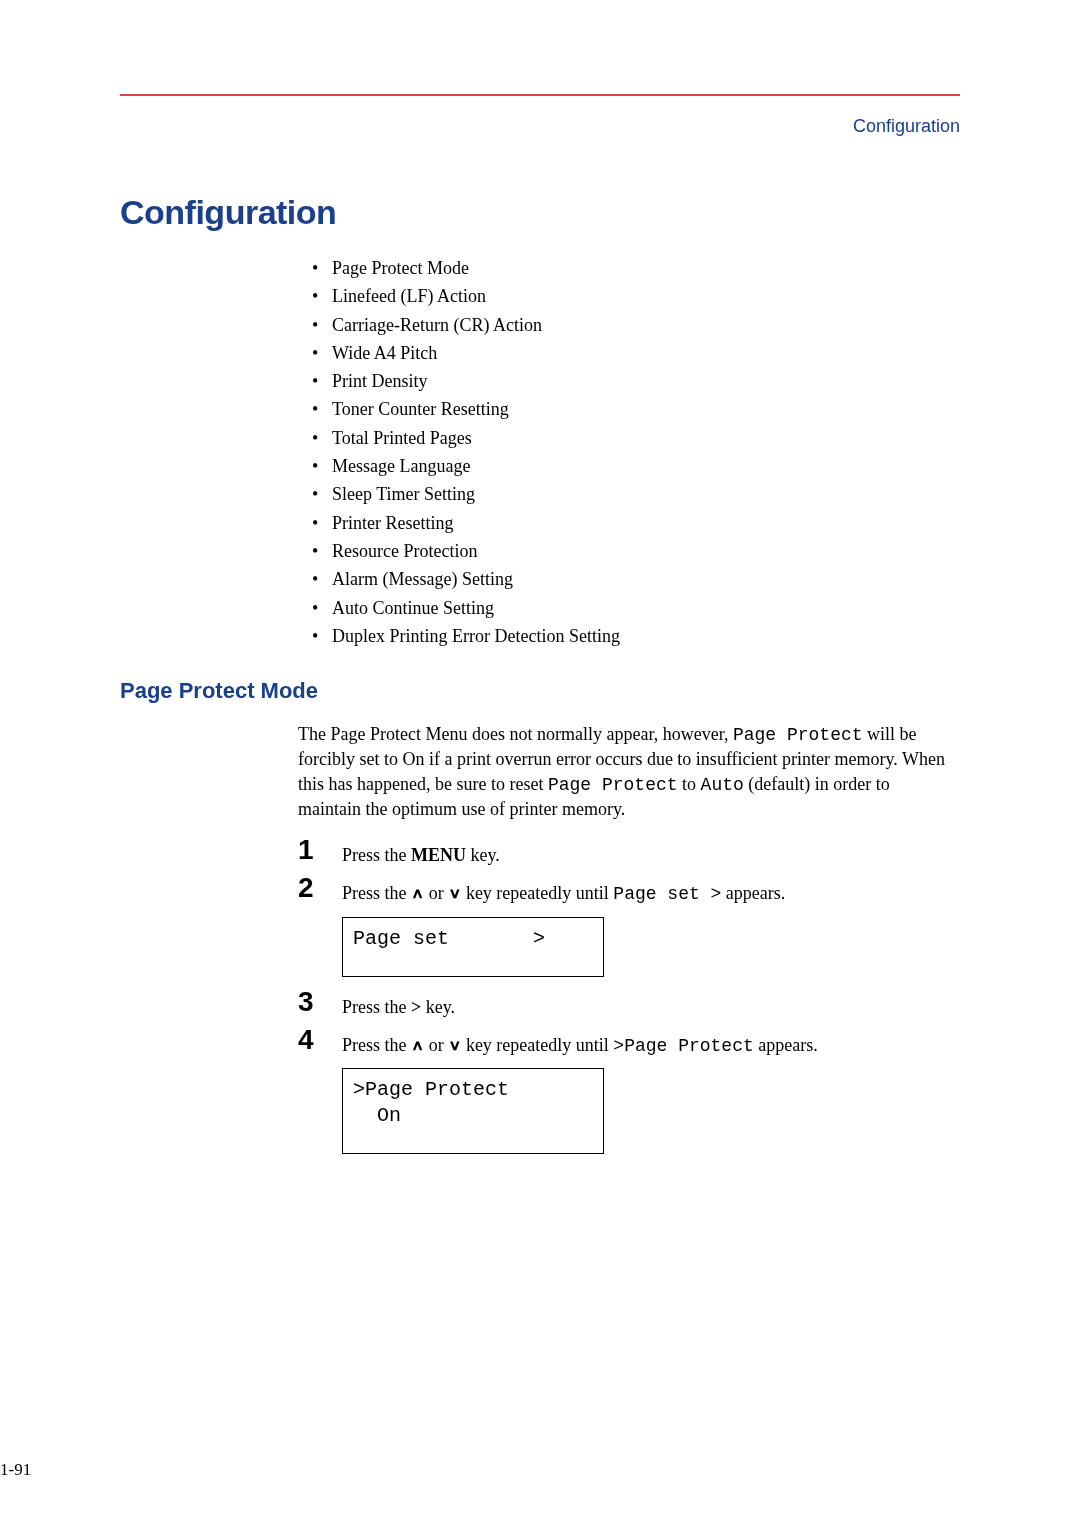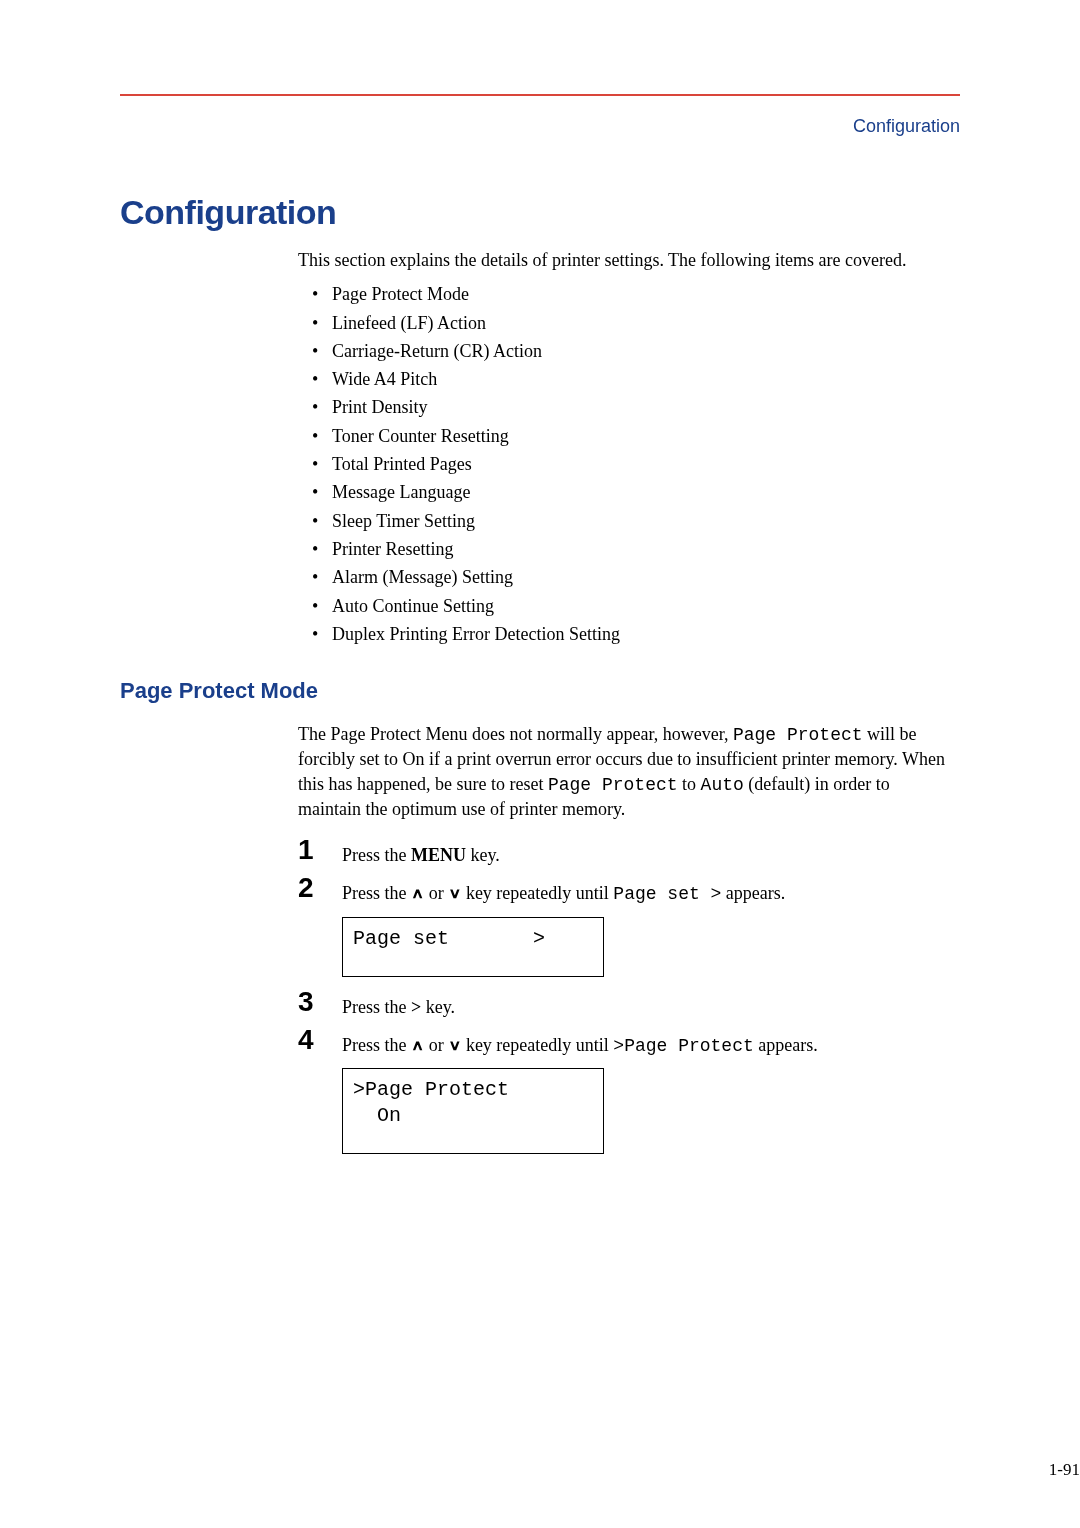--- a/index.html
+++ b/index.html
@@ -114,46 +114,46 @@
     font-family: Arial, Helvetica, sans-serif;
     font-weight: 700;
     display: inline-block;
     transform: scaleY(0.8);
   }
   .folio {
     position: absolute;
     bottom: 46px;
     left: 0;
     right: 0;
-    text-align: right;
+    text-align: left;
     font-size: 17px;
   }
   b { font-weight: 700; }
 </style>
 </head>
 <body>
 
 <div class="top-rule"></div>
 <div class="runhead">Configuration</div>
 
 <div class="h1">Configuration</div>
 
 <div class="content-col">
-  <p class="intro">This section explains the details of printer settings. The following items are covered.</p>
   <ul class="bullets">
     <li>Page Protect Mode</li>
     <li>Linefeed (LF) Action</li>
     <li>Carriage-Return (CR) Action</li>
     <li>Wide A4 Pitch</li>
     <li>Print Density</li>
     <li>Toner Counter Resetting</li>
     <li>Total Printed Pages</li>
     <li>Message Language</li>
     <li>Sleep Timer Setting</li>
     <li>Printer Resetting</li>
+    <li>Resource Protection</li>
     <li>Alarm (Message) Setting</li>
     <li>Auto Continue Setting</li>
     <li>Duplex Printing Error Detection Setting</li>
   </ul>
 </div>
 
 <div class="h2">Page Protect Mode</div>
 
 <div class="section2-body">
   <p style="margin:0 12px 8px 0;">

